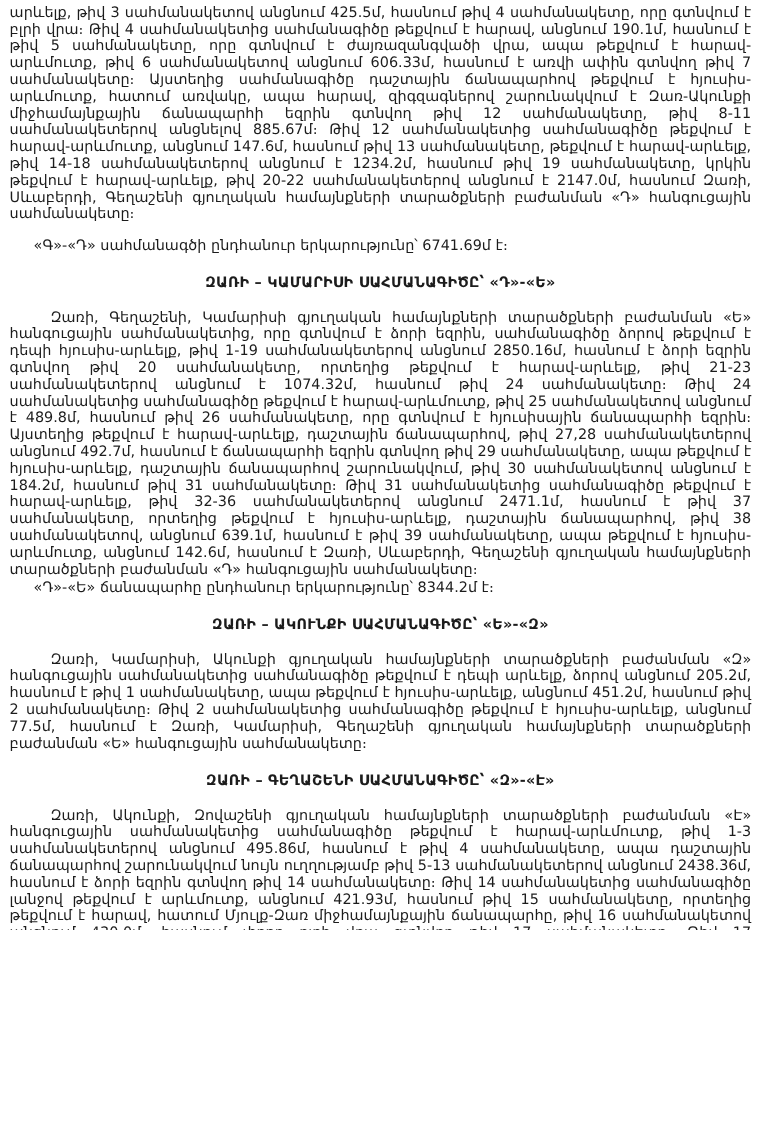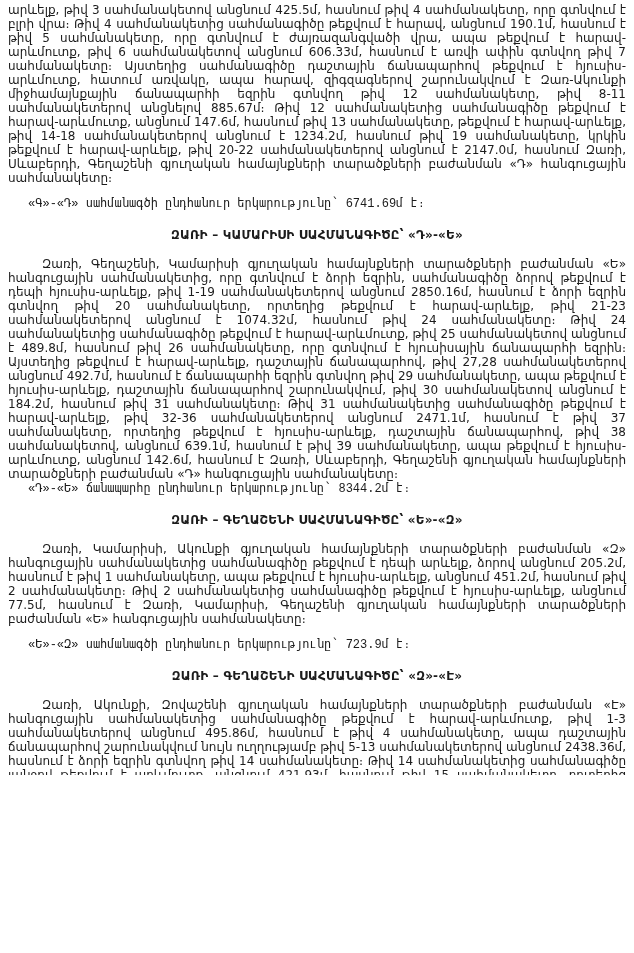--- a/index.html
+++ b/index.html
@@ -27,21 +27,20 @@
   .para.first {
     text-indent: 0;
   }
   .para.cut-bottom {
     text-align-last: justify;
   }
   .total {
     margin: 12px 0 0 0;
     text-indent: 20px;
     text-align: left;
-    font-family: Liberation Mono, monospace;
   }
   .total.tight {
     margin-top: 1px;
   }
   .heading {
     margin: 17px 0 15px 0;
     text-align: center;
     font-weight: 700;
     font-size: 12px;
     line-height: 14px;
@@ -56,23 +55,22 @@
   <p class="para first">արևելք, թիվ 3 սահմանակետով անցնում 425.5մ, հասնում թիվ 4 սահմանակետը, որը գտնվում է բլրի վրա։ Թիվ 4 սահմանակետից սահմանագիծը թեքվում է հարավ, անցնում 190.1մ, հասնում է թիվ 5 սահմանակետը, որը գտնվում է ժայռազանգվածի վրա, ապա թեքվում է հարավ-արևմուտք, թիվ 6 սահմանակետով անցնում 606.33մ, հասնում է առվի ափին գտնվող թիվ 7 սահմանակետը։ Այստեղից սահմանագիծը դաշտային ճանապարհով թեքվում է հյուսիս-արևմուտք, հատում առվակը, ապա հարավ, զիգզագներով շարունակվում է Զառ-Ակունքի միջհամայնքային ճանապարհի եզրին գտնվող թիվ 12 սահմանակետը, թիվ 8-11 սահմանակետերով անցնելով 885.67մ։ Թիվ 12 սահմանակետից սահմանագիծը թեքվում է հարավ-արևմուտք, անցնում 147.6մ, հասնում թիվ 13 սահմանակետը, թեքվում է հարավ-արևելք, թիվ 14-18 սահմանակետերով անցնում է 1234.2մ, հասնում թիվ 19 սահմանակետը, կրկին թեքվում է հարավ-արևելք, թիվ 20-22 սահմանակետերով անցնում է 2147.0մ, հասնում Զառի, Սևաբերդի, Գեղաշենի գյուղական համայնքների տարածքների բաժանման «Դ» հանգուցային սահմանակետը։</p>
 
   <p class="total">«Գ»-«Դ» սահմանագծի ընդհանուր երկարությունը՝ 6741.69մ է։</p>
 
   <h3 class="heading">ԶԱՌԻ – ԿԱՄԱՐԻՍԻ ՍԱՀՄԱՆԱԳԻԾԸ՝ «Դ»-«Ե»</h3>
 
   <p class="para">Զառի, Գեղաշենի, Կամարիսի գյուղական համայնքների տարածքների բաժանման «Ե» հանգուցային սահմանակետից, որը գտնվում է ձորի եզրին, սահմանագիծը ձորով թեքվում է դեպի հյուսիս-արևելք, թիվ 1-19 սահմանակետերով անցնում 2850.16մ, հասնում է ձորի եզրին գտնվող թիվ 20 սահմանակետը, որտեղից թեքվում է հարավ-արևելք, թիվ 21-23 սահմանակետերով անցնում է 1074.32մ, հասնում թիվ 24 սահմանակետը։ Թիվ 24 սահմանակետից սահմանագիծը թեքվում է հարավ-արևմուտք, թիվ 25 սահմանակետով անցնում է 489.8մ, հասնում թիվ 26 սահմանակետը, որը գտնվում է հյուսիսային ճանապարհի եզրին։ Այստեղից թեքվում է հարավ-արևելք, դաշտային ճանապարհով, թիվ 27,28 սահմանակետերով անցնում 492.7մ, հասնում է ճանապարհի եզրին գտնվող թիվ 29 սահմանակետը, ապա թեքվում է հյուսիս-արևելք, դաշտային ճանապարհով շարունակվում, թիվ 30 սահմանակետով անցնում է 184.2մ, հասնում թիվ 31 սահմանակետը։ Թիվ 31 սահմանակետից սահմանագիծը թեքվում է հարավ-արևելք, թիվ 32-36 սահմանակետերով անցնում 2471.1մ, հասնում է թիվ 37 սահմանակետը, որտեղից թեքվում է հյուսիս-արևելք, դաշտային ճանապարհով, թիվ 38 սահմանակետով, անցնում 639.1մ, հասնում է թիվ 39 սահմանակետը, ապա թեքվում է հյուսիս-արևմուտք, անցնում 142.6մ, հասնում է Զառի, Սևաբերդի, Գեղաշենի գյուղական համայնքների տարածքների բաժանման «Դ» հանգուցային սահմանակետը։</p>
 
   <p class="total tight">«Դ»-«Ե» ճանապարհը ընդհանուր երկարությունը՝ 8344.2մ է։</p>
 
-  <h3 class="heading">ԶԱՌԻ – ԳԵՂԱՇԵՆԻ ՍԱՀՄԱՆԱԳԻԾԸ՝ «Ե»-«Զ»</h3>
+  <h3 class="heading">ԶԱՌԻ – ԱԿՈՒՆՔԻ ՍԱՀՄԱՆԱԳԻԾԸ՝ «Ե»-«Զ»</h3>
 
   <p class="para">Զառի, Կամարիսի, Ակունքի գյուղական համայնքների տարածքների բաժանման «Զ» հանգուցային սահմանակետից սահմանագիծը թեքվում է դեպի արևելք, ձորով անցնում 205.2մ, հասնում է թիվ 1 սահմանակետը, ապա թեքվում է հյուսիս-արևելք, անցնում 451.2մ, հասնում թիվ 2 սահմանակետը։ Թիվ 2 սահմանակետից սահմանագիծը թեքվում է հյուսիս-արևելք, անցնում 77.5մ, հասնում է Զառի, Կամարիսի, Գեղաշենի գյուղական համայնքների տարածքների բաժանման «Ե» հանգուցային սահմանակետը։</p>
 
-  <p class="total">«Ե»-«Զ» սահմանագծի ընդհանուր երկարությունը՝ 723.9մ է։</p>
 
   <h3 class="heading">ԶԱՌԻ – ԳԵՂԱՇԵՆԻ ՍԱՀՄԱՆԱԳԻԾԸ՝ «Զ»-«Է»</h3>
 
   <p class="para cut-bottom">Զառի, Ակունքի, Զովաշենի գյուղական համայնքների տարածքների բաժանման «Է» հանգուցային սահմանակետից սահմանագիծը թեքվում է հարավ-արևմուտք, թիվ 1-3 սահմանակետերով անցնում 495.86մ, հասնում է թիվ 4 սահմանակետը, ապա դաշտային ճանապարհով շարունակվում նույն ուղղությամբ թիվ 5-13 սահմանակետերով անցնում 2438.36մ, հասնում է ձորի եզրին գտնվող թիվ 14 սահմանակետը։ Թիվ 14 սահմանակետից սահմանագիծը լանջով թեքվում է արևմուտք, անցնում 421.93մ, հասնում թիվ 15 սահմանակետը, որտեղից թեքվում է հարավ, հատում Մյուլք-Զառ միջհամայնքային ճանապարհը, թիվ 16 սահմանակետով անցնում 430.0մ, հասնում փոքր բլրի վրա գտնվող թիվ 17 սահմանակետը։ Թիվ 17 սահմանակետից սահմանագիծը թեքվում է հարավ-արևելք, անցնում 1070.84մ, հասնում դաշտային ճանապարհի եզրին գտնվող թիվ 18 սահմանակետը</p>
 
 </div>
 
 </body></html>

